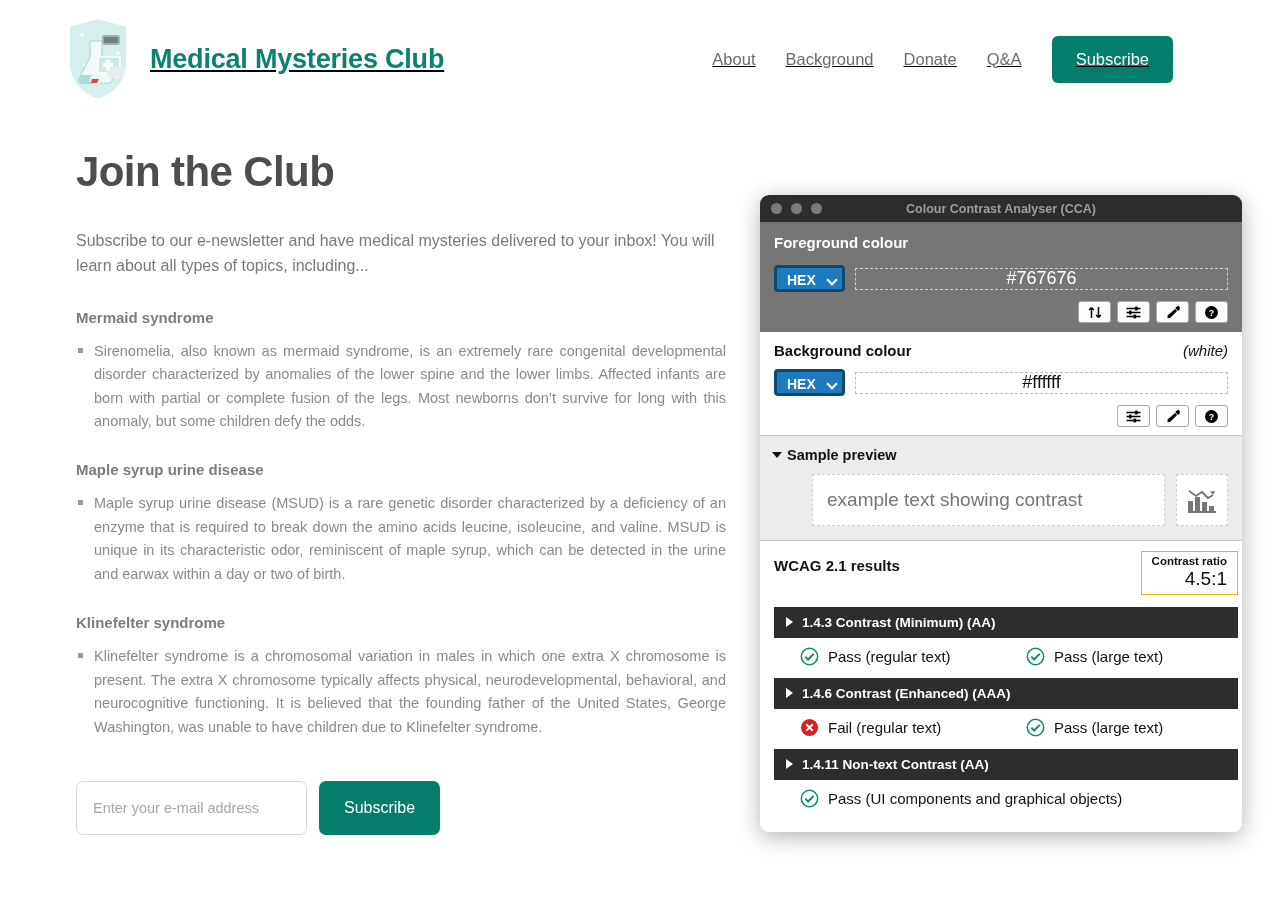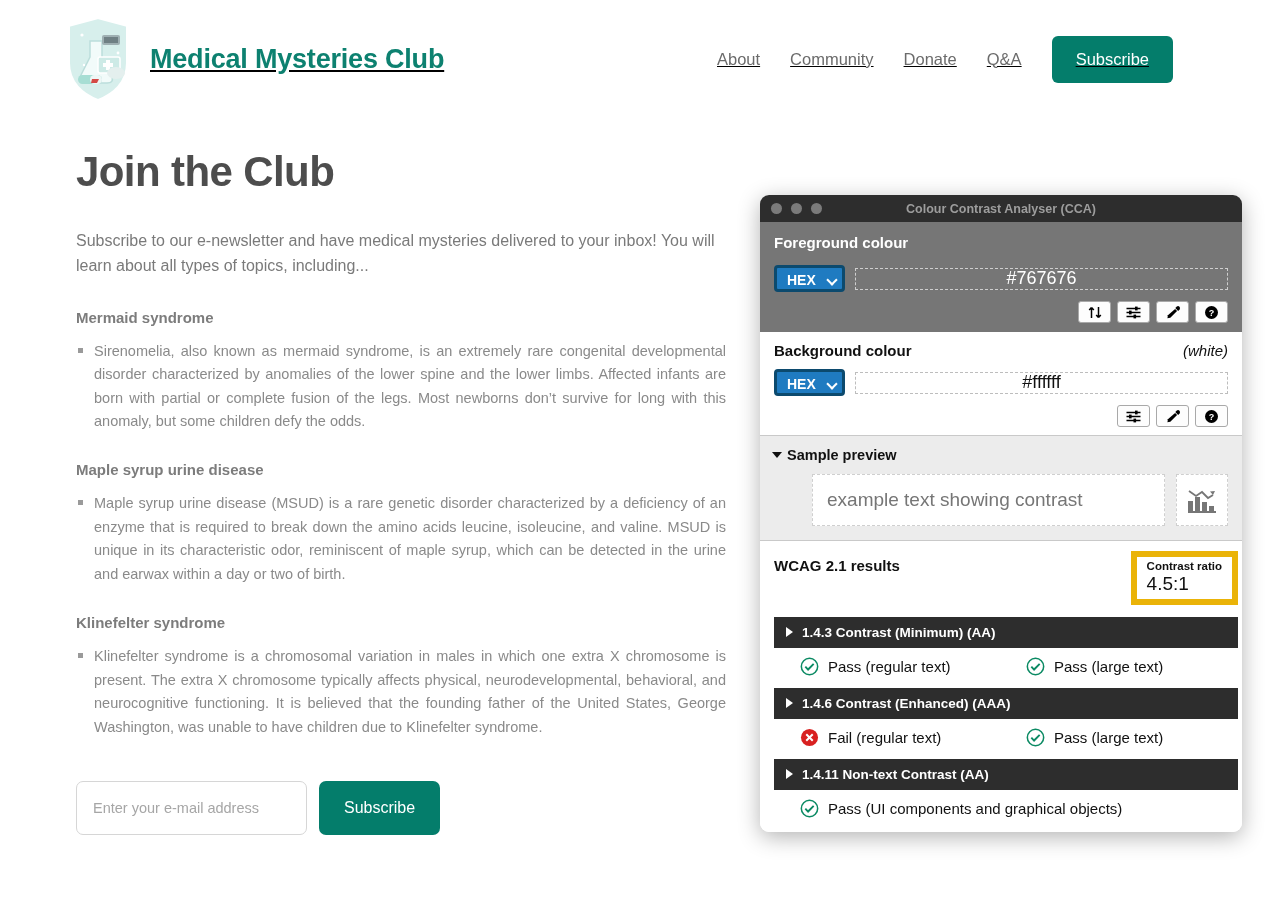--- a/index.html
+++ b/index.html
@@ -160,22 +160,22 @@
   .sample-graphic {
     width: 52px; height: 52px; border: 1px dashed #cfcfcf; background: #ffffff;
     display: flex; align-items: center; justify-content: center;
   }
 
   
   .wcag-section { background: #ffffff; padding: 10px 4px 12px 14px; flex: 1; }
   .wcag-head { display: flex; align-items: flex-start; margin-bottom: 12px; }
   .wcag-title { font-size: 15px; font-weight: bold; color: #111; margin-top: 6px; }
   .ratio-box {
-    margin-left: auto; border: 6px solid #eab308; background: #fff;
-    padding: 3px 10px 4px 10px; text-align: left; min-width: 96px;
+    margin-left: auto; border: 1px solid #eab308; background: #fff;
+    padding: 3px 10px 4px 10px; text-align: right; min-width: 96px;
   }
   .ratio-label { font-size: 11.5px; font-weight: bold; color: #111; line-height: 1.2; }
   .ratio-value { font-size: 19px; color: #111; line-height: 1.1; }
 
   .crit-bar {
     background: #2d2d2d; color: #ffffff; display: flex; align-items: center;
     gap: 9px; padding: 8px 12px; margin-top: 7px; cursor: pointer;
   }
   .crit-bar .tri {
     width: 0; height: 0; border-left: 7px solid #ffffff;
@@ -212,21 +212,21 @@
           <circle cx="20" cy="22" r="1.6" fill="#ffffff"></circle>
           <circle cx="56" cy="40" r="1.4" fill="#ffffff"></circle>
           <circle cx="22" cy="52" r="1.2" fill="#ffffff"></circle>
         </svg>
       </div>
       <div class="brand-name">Medical Mysteries Club</div>
     </div>
 
     <nav class="nav">
       <a class="nav-link" href="#">About</a>
-      <a class="nav-link" href="#">Community</a>
+      <a class="nav-link" href="#">Background</a>
       <a class="nav-link" href="#">Donate</a>
       <a class="nav-link" href="#">Q&amp;A</a>
       <button class="nav-cta">Subscribe</button>
     </nav>
   </div>
 
   <div class="content">
     <h1 class="page-title">Join the Club</h1>
     <p class="lede">Subscribe to our e-newsletter and have medical mysteries delivered to your inbox! You will learn about all types of topics, including...</p>
 

